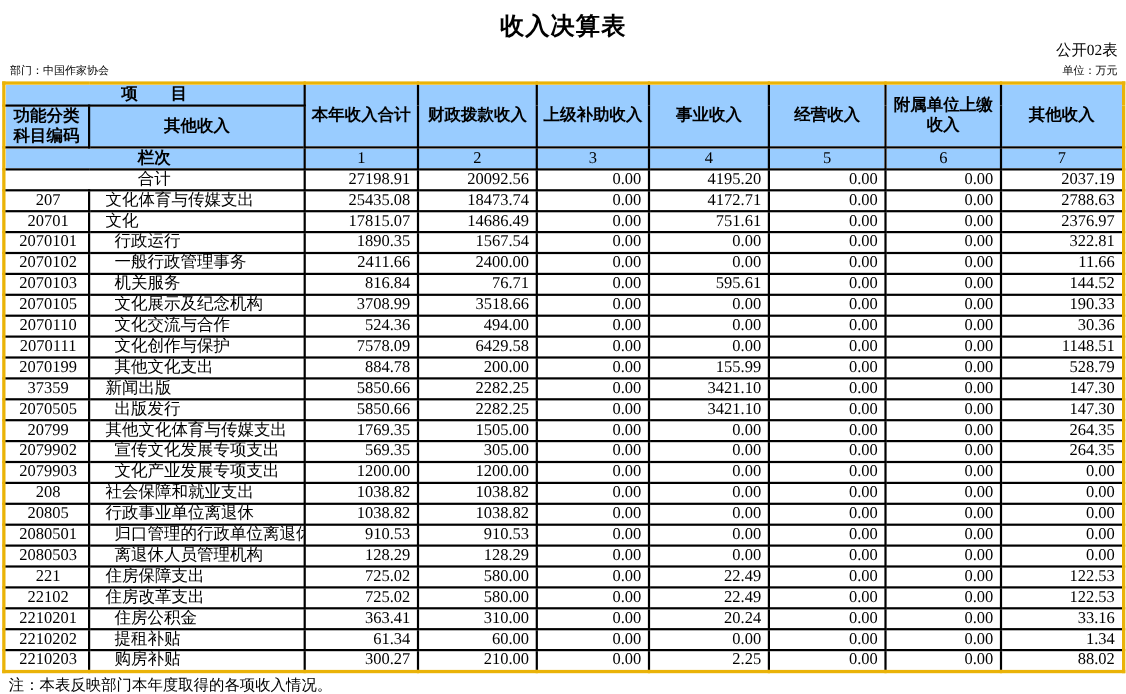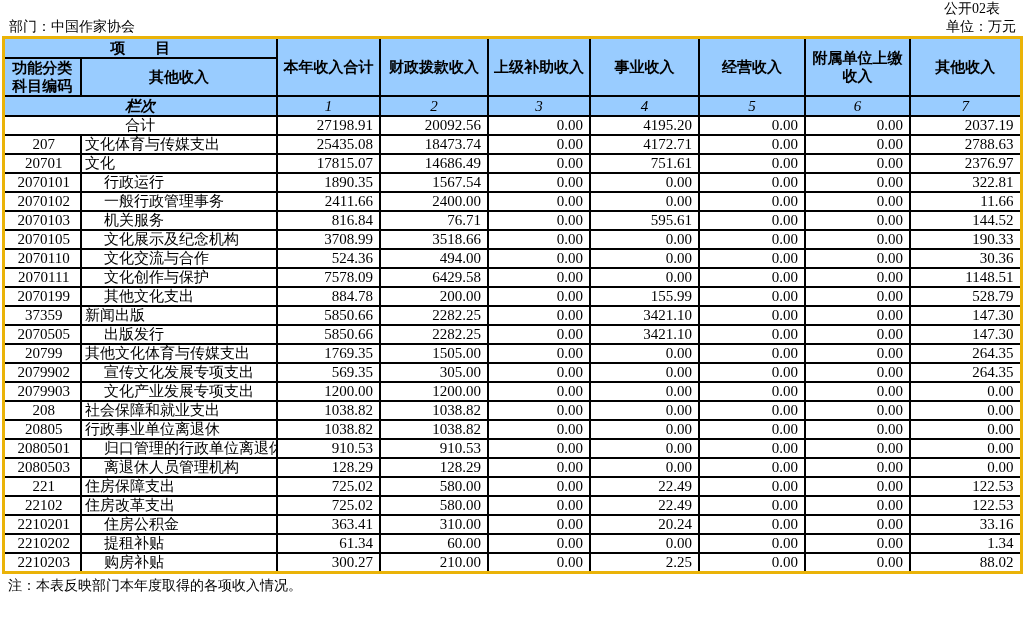--- a/index.html
+++ b/index.html
@@ -21,27 +21,27 @@
     padding-top: 10px;
     height: 28px;
     line-height: 28px;
     letter-spacing: 1px;
   }
   .form-no {
     text-align: right;
     font-size: 14px;
     height: 17px;
     line-height: 17px;
-    padding-right: 24px;
+    padding-right: 8px;
   }
   .meta-row {
     display: flex;
     justify-content: space-between;
     align-items: flex-end;
-    font-size: 14px;
+    font-size: 10px;
     height: 19px;
     line-height: 18px;
     padding: 0 8px 0 9px;
   }
 
   table.income {
     border-collapse: collapse;
     table-layout: fixed;
     width: 1018px;
     margin: 0 auto;
@@ -56,50 +56,51 @@
     background: var(--hdr-bg, #99CCFF);
     font-weight: bold;
     font-size: 15px;
     text-align: center;
     vertical-align: middle;
     padding: 0 2px;
     line-height: 1.2;
   }
   tr.hr-project th { height: 15px; }
   tr.hr-codename th { height: 36px; }
-  tr.hr-lanci th { height: 17px; font-style: italic; }
+  tr.hr-lanci th { height: 17px; }
   th.two-line { white-space: pre-line; margin-top: 38px; }
   th.colnum { font-weight: normal; font-size: 15px; }
 
   tbody td {
     font-size: 15px;
     height: 17px;
     line-height: 17px;
     padding: 0;
     background: #ffffff;
     white-space: nowrap;
   }
   td.code  { text-align: center; padding-left: 3px; }
-  td.name  { text-align: left; padding-left: 3px; }
+  td.name  { text-align: left; padding-left: 14px; }
   td.name.indent { padding-left: 22px; }
   td.val   { text-align: right; padding-right: 6px; }
   td.total-label { text-align: center; }
 
   .note {
     font-size: 14px;
     padding: 3px 0 0 8px;
     height: 18px;
     line-height: 18px;
   }
 </style>
 </head>
 <body>
 
 <div class="page">
 
+  <div class="title">收入决算表</div>
 
   <div class="form-no">公开02表</div>
 
   <div class="meta-row">
     <span>部门：中国作家协会</span>
     <span>单位：万元</span>
   </div>
 
   <table class="income">
     <colgroup>

